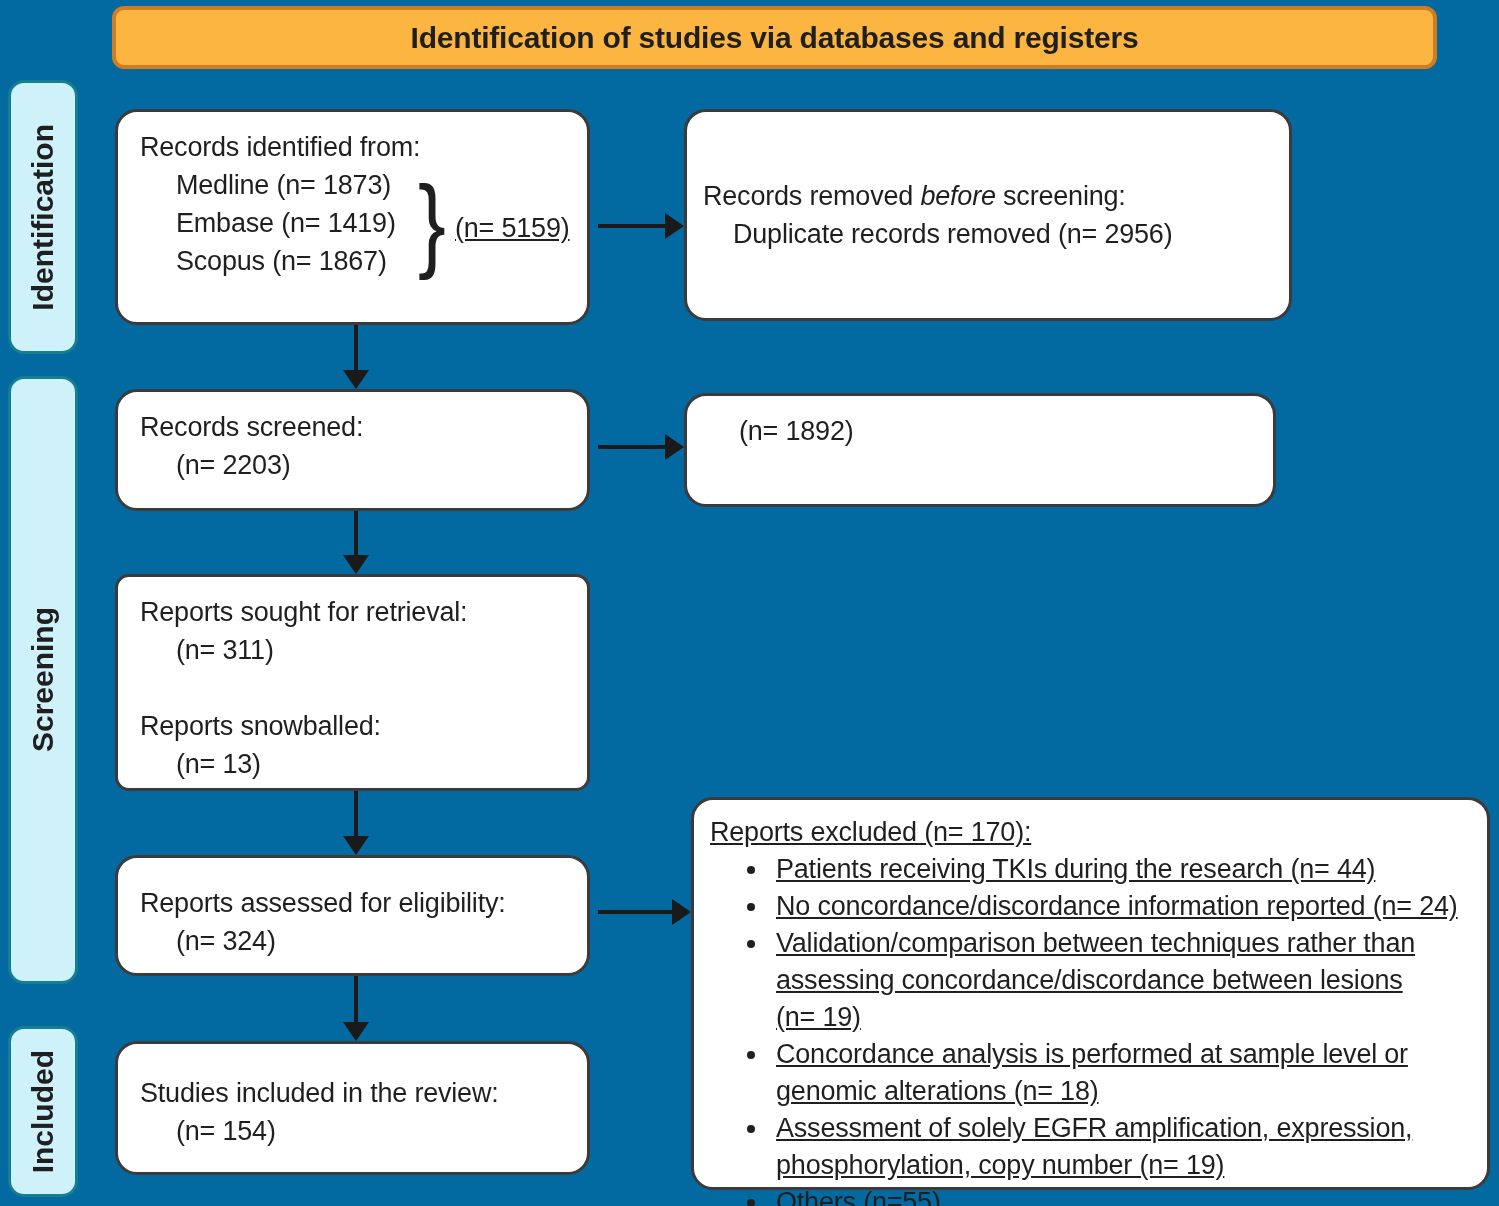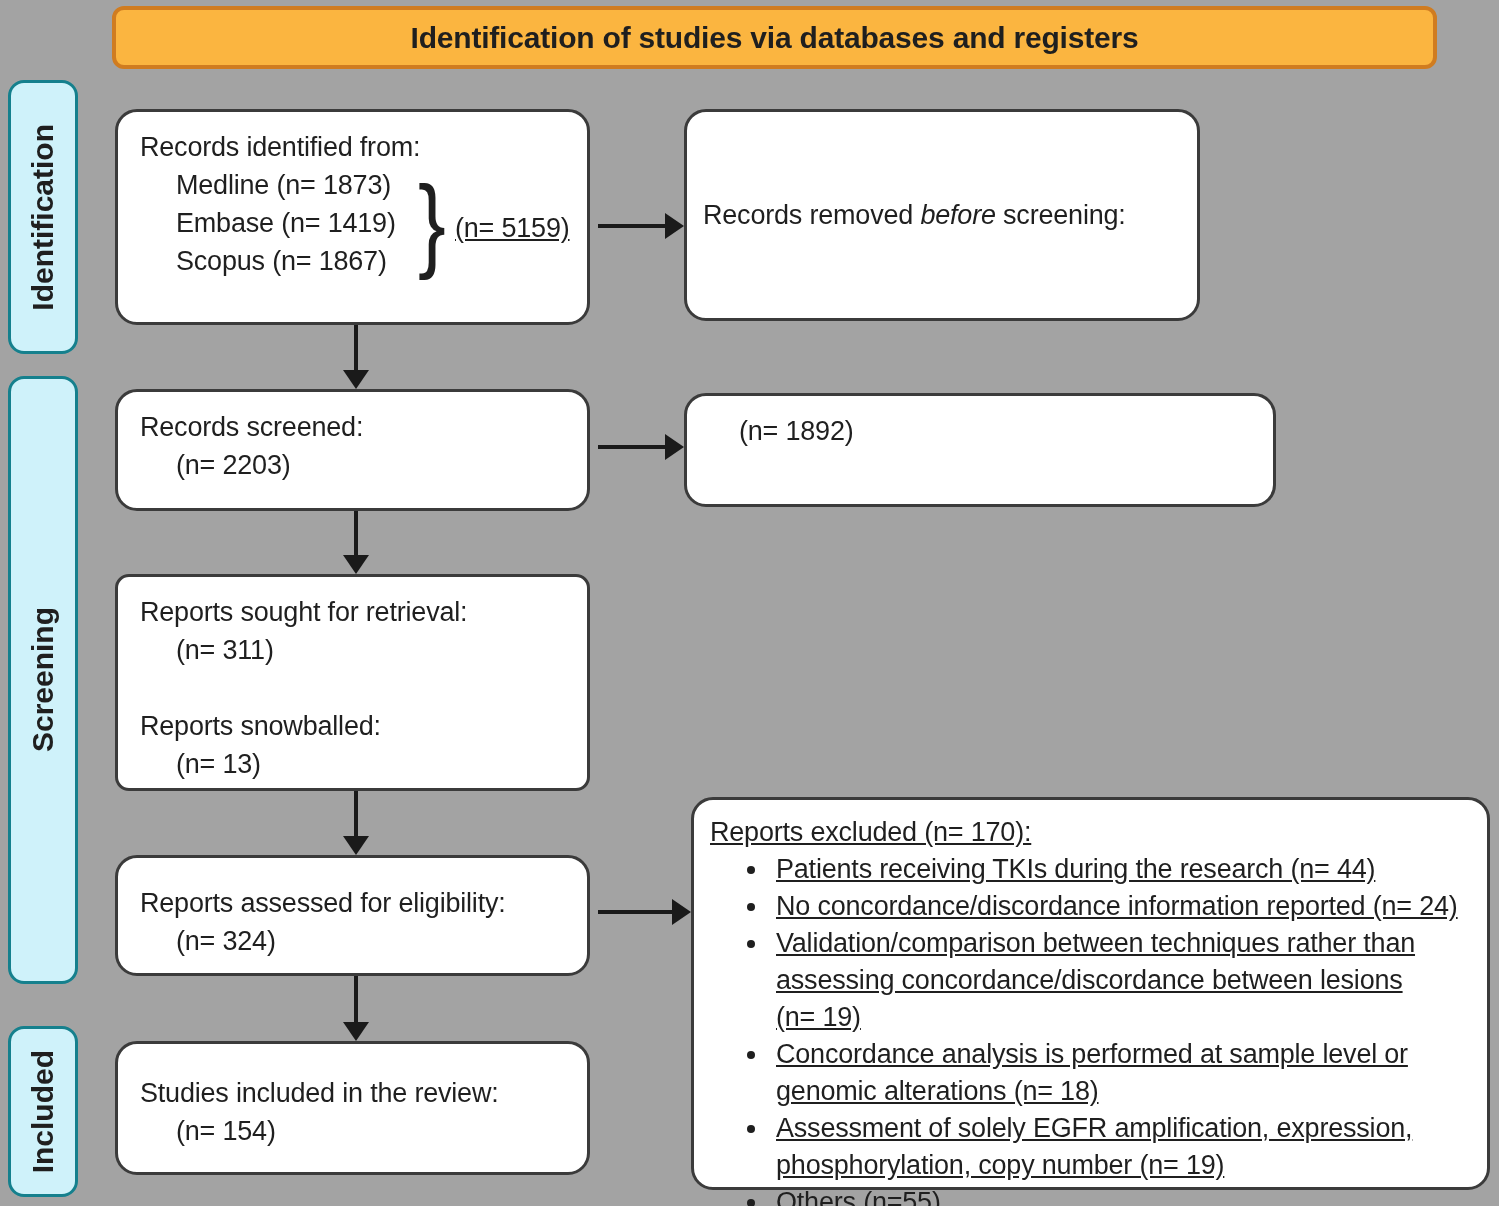--- a/index.html
+++ b/index.html
@@ -3,21 +3,21 @@
 <meta charset="utf-8">
 <style>
   :root{
     --banner-fill:#FBB540; --banner-border:#D07C20;
     --sidebar-fill:#CFF2FA; --sidebar-border:#15808D;
     --box-border:#3B3B3B; --arrow:#1A1A1A; --text:#1F1F1F;
   }
   *{box-sizing:border-box; margin:0; padding:0;}
   html,body{background:#ffffff;}
   #canvas{
-    position:relative; width:1499px; height:1206px; background:#a3a3a3;
+    position:relative; width:1499px; height:1206px; background:#0369a1;
     font-family:"Liberation Sans", sans-serif; color:var(--text);
     overflow:hidden;
   }
   .banner{
     position:absolute; left:112px; top:6px; width:1325px; height:63px;
     background:var(--banner-fill); border:4px solid var(--banner-border);
     border-radius:12px; display:flex; align-items:center; justify-content:center;
     font-size:30px; font-weight:bold; letter-spacing:-0.2px;
   }
   .stage{
@@ -36,21 +36,21 @@
     position:absolute; background:#fff; border:3px solid var(--box-border);
     border-radius:22px; font-size:27px; line-height:38px; letter-spacing:-0.2px;
   }
   .col-l{left:115px; width:475px; padding:16px 8px 0 22px;}
   #box-records-identified{top:109px; height:216px;}
   #box-records-screened{top:389px; height:122px;}
   #box-reports-sought{top:574px; height:217px;border-radius:14px;}
   #box-reports-assessed{top:855px; height:121px; padding-top:26px;}
   #box-studies-included{top:1041px; height:134px; padding-top:30px;}
   #box-records-removed{
-    left:684px; top:109px; width:516px; height:212px;
+    left:684px; top:109px; width:608px; height:212px;
     display:flex; flex-direction:column; justify-content:center; padding:0 6px 0 16px;
   }
   #box-records-excluded{left:684px; top:393px; width:592px; height:114px; padding:16px 6px 0 16px;}
   #box-reports-excluded{left:691px; top:797px; width:799px; height:393px; padding:14px 4px 0 16px; line-height:37px;text-decoration:underline;}
   .indent{margin-left:36px;}
   .indent-sm{margin-left:30px;}
   .gap{margin-top:38px;}
   .brace{
     position:absolute; left:300px; top:58px;
     font-size:104px; line-height:104px; font-weight:normal;
@@ -87,20 +87,21 @@
     <div>Records identified from:</div>
     <div class="indent">Medline (n= 1873)</div>
     <div class="indent">Embase (n= 1419)</div>
     <div class="indent">Scopus (n= 1867)</div>
     <div class="brace">}</div>
     <div class="brace-total">(n= 5159)</div>
   </div>
 
   <div class="fbox" id="box-records-removed">
     <div><span>Records removed </span><span class="it">before</span><span> screening:</span></div>
+    <div class="indent-sm">Duplicate records removed (n= 2956)</div>
   </div>
 
   <div class="fbox col-l" id="box-records-screened">
     <div>Records screened:</div>
     <div class="indent">(n= 2203)</div>
   </div>
 
   <div class="fbox" id="box-records-excluded">
     <div class="indent">(n= 1892)</div>
   </div>

